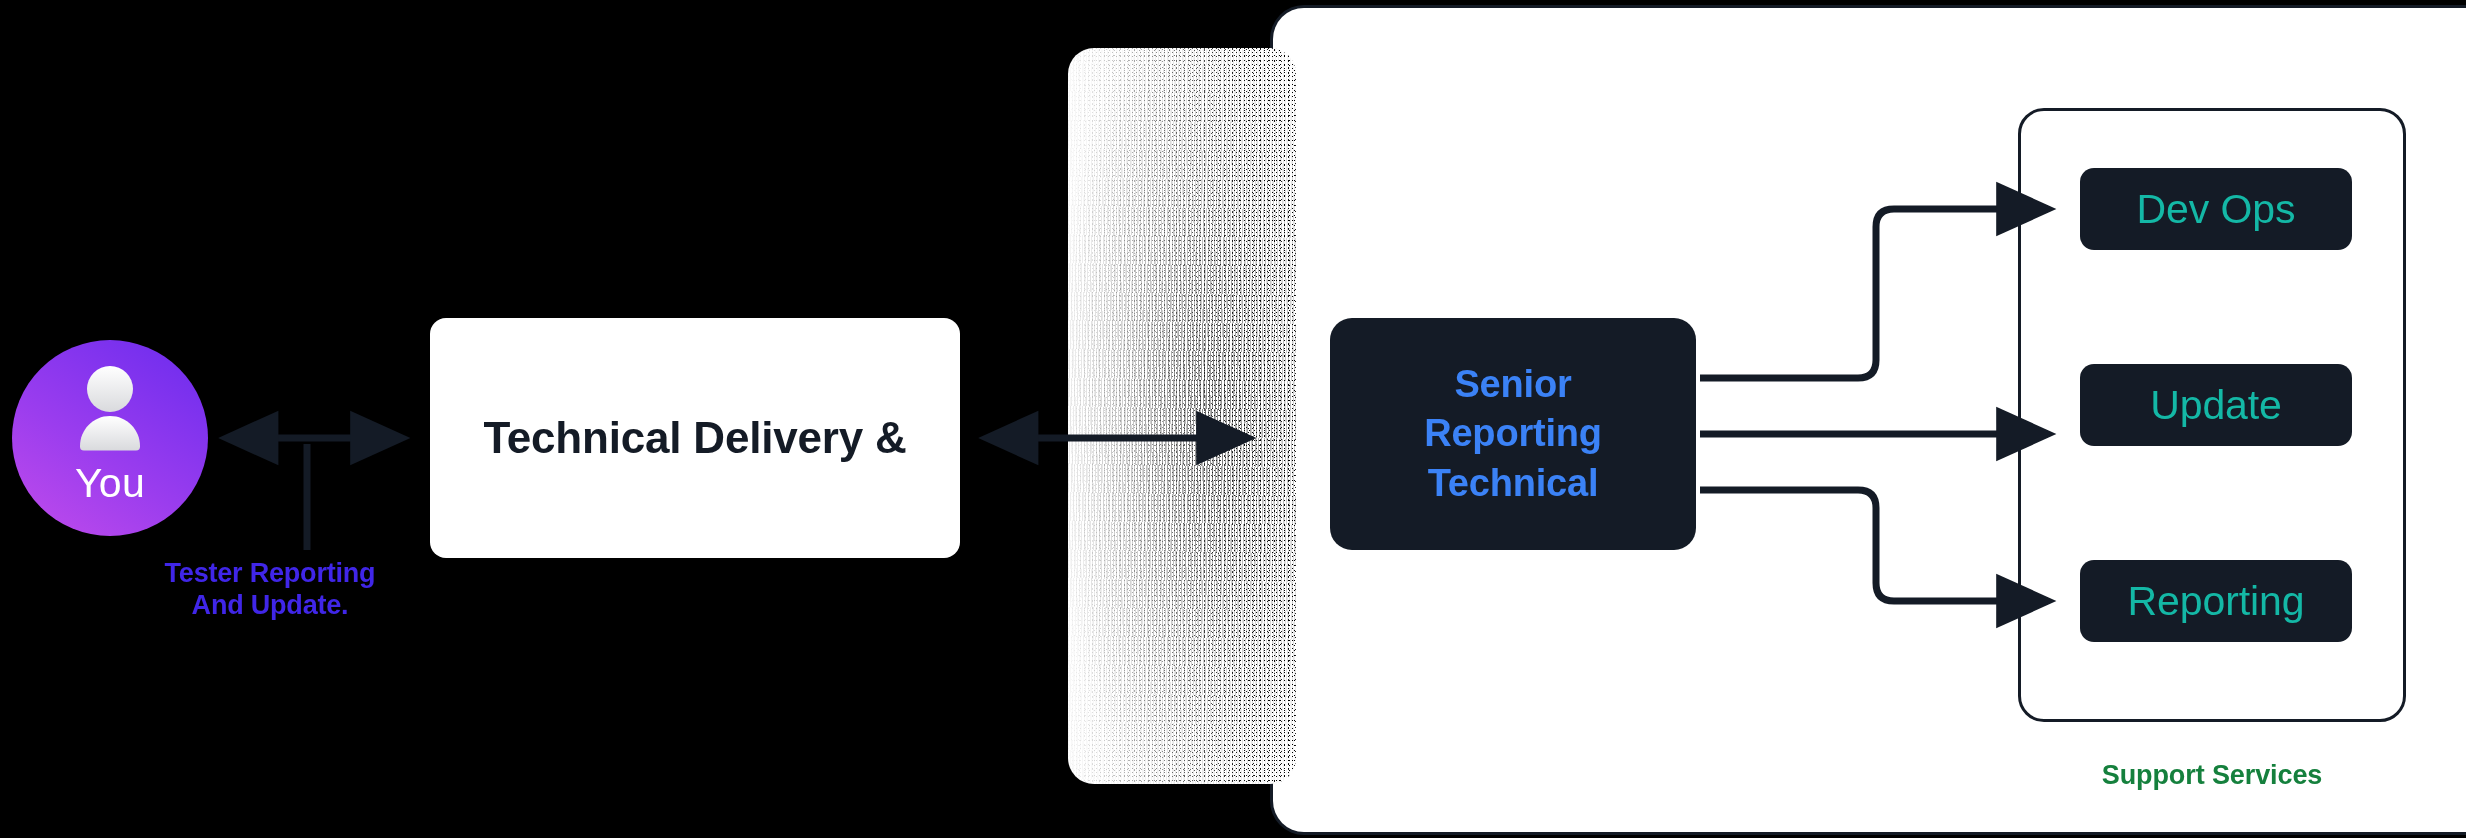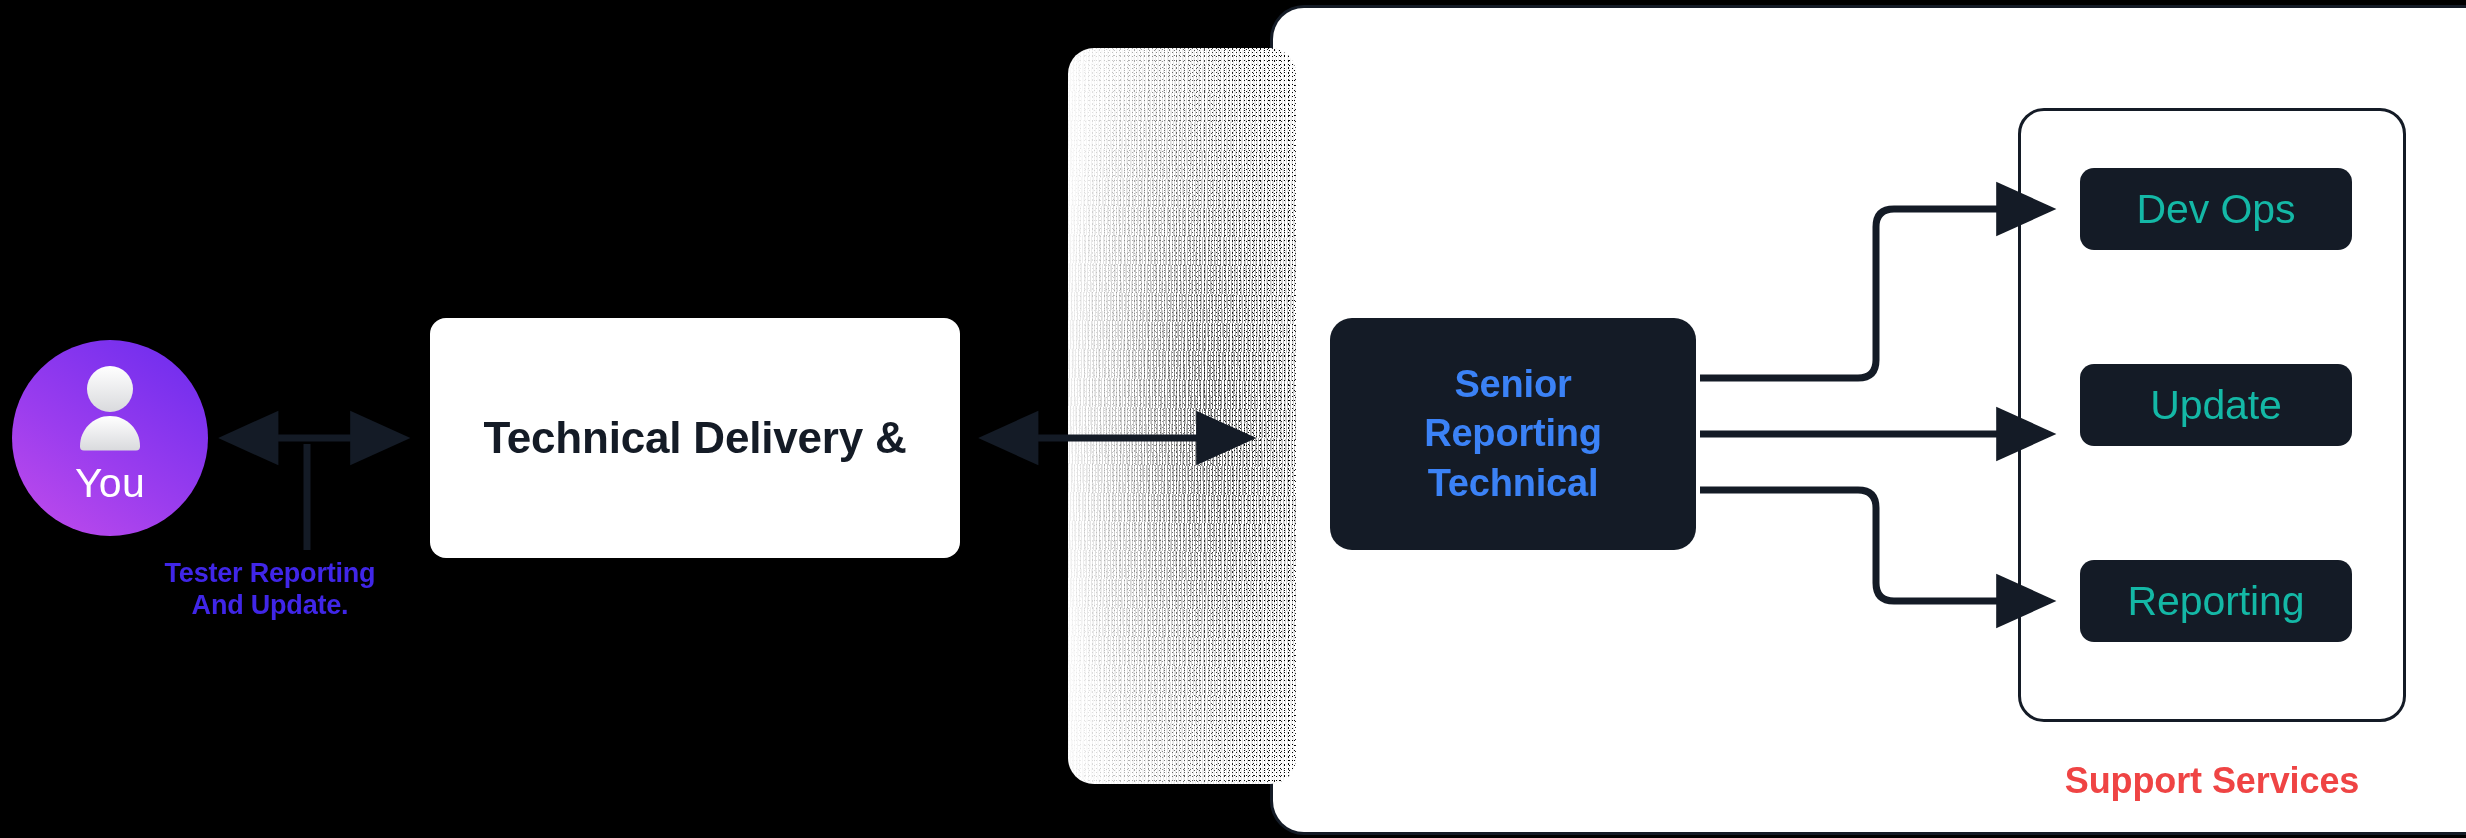--- a/index.html
+++ b/index.html
@@ -145,22 +145,22 @@
     border: 3px solid #141b26;
     border-radius: 26px;
     box-sizing: border-box;
   }
   .support-label {
     position: absolute;
     left: 2018px;
     top: 760px;
     width: 388px;
     text-align: center;
-    color: #ef4444;
-    font-size: 36px;
+    color: #15803d;
+    font-size: 27px;
     font-weight: bold;
     letter-spacing: -0.1px;
   }
 
   .role-chip {
     position: absolute;
     left: 2080px;
     width: 272px;
     height: 82px;
     background: #141b26;

